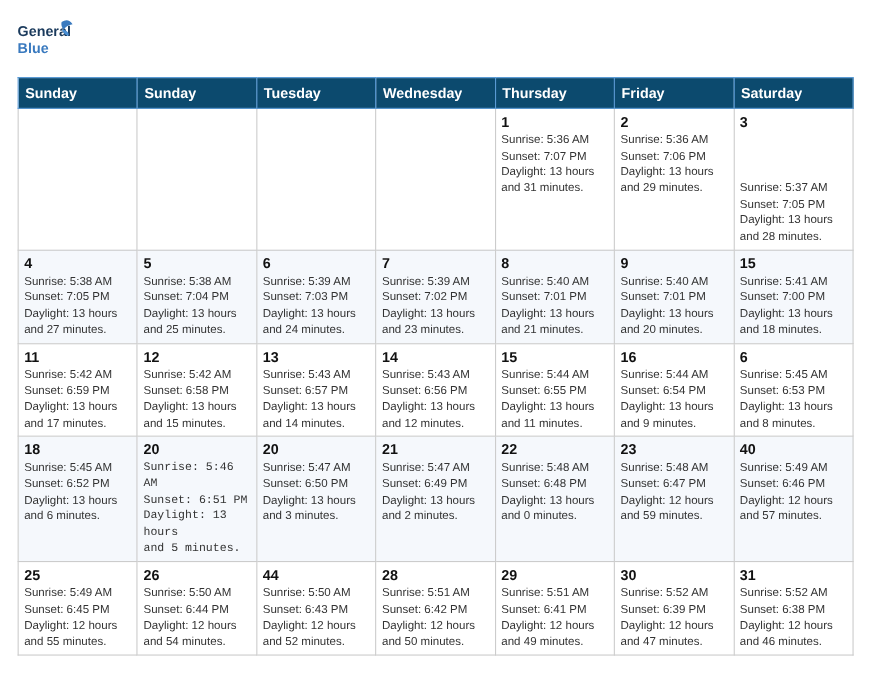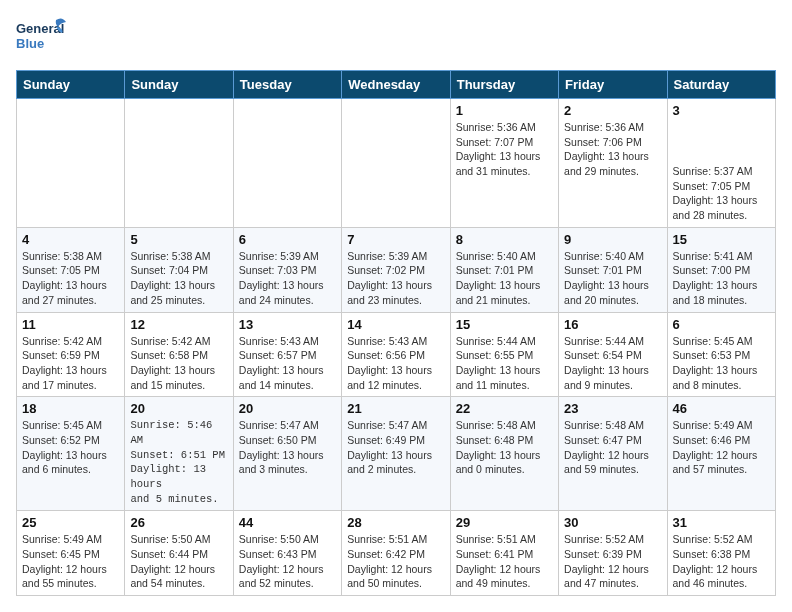--- a/index.html
+++ b/index.html
@@ -275,21 +275,21 @@
 and 0 minutes.</div>
         </td>
         <td>
           <div class="day-num">23</div>
           <div class="day-detail" style="white-space: pre-line;">Sunrise: 5:48 AM
 Sunset: 6:47 PM
 Daylight: 12 hours
 and 59 minutes.</div>
         </td>
         <td>
-          <div class="day-num">46</div>
+          <div class="day-num">40</div>
           <div class="day-detail" style="white-space: pre-line;">Sunrise: 5:49 AM
 Sunset: 6:46 PM
 Daylight: 12 hours
 and 57 minutes.</div>
         </td>
       </tr>
       <tr>
         <td>
           <div class="day-num">25</div>
           <div class="day-detail" style="white-space: pre-line;">Sunrise: 5:49 AM

